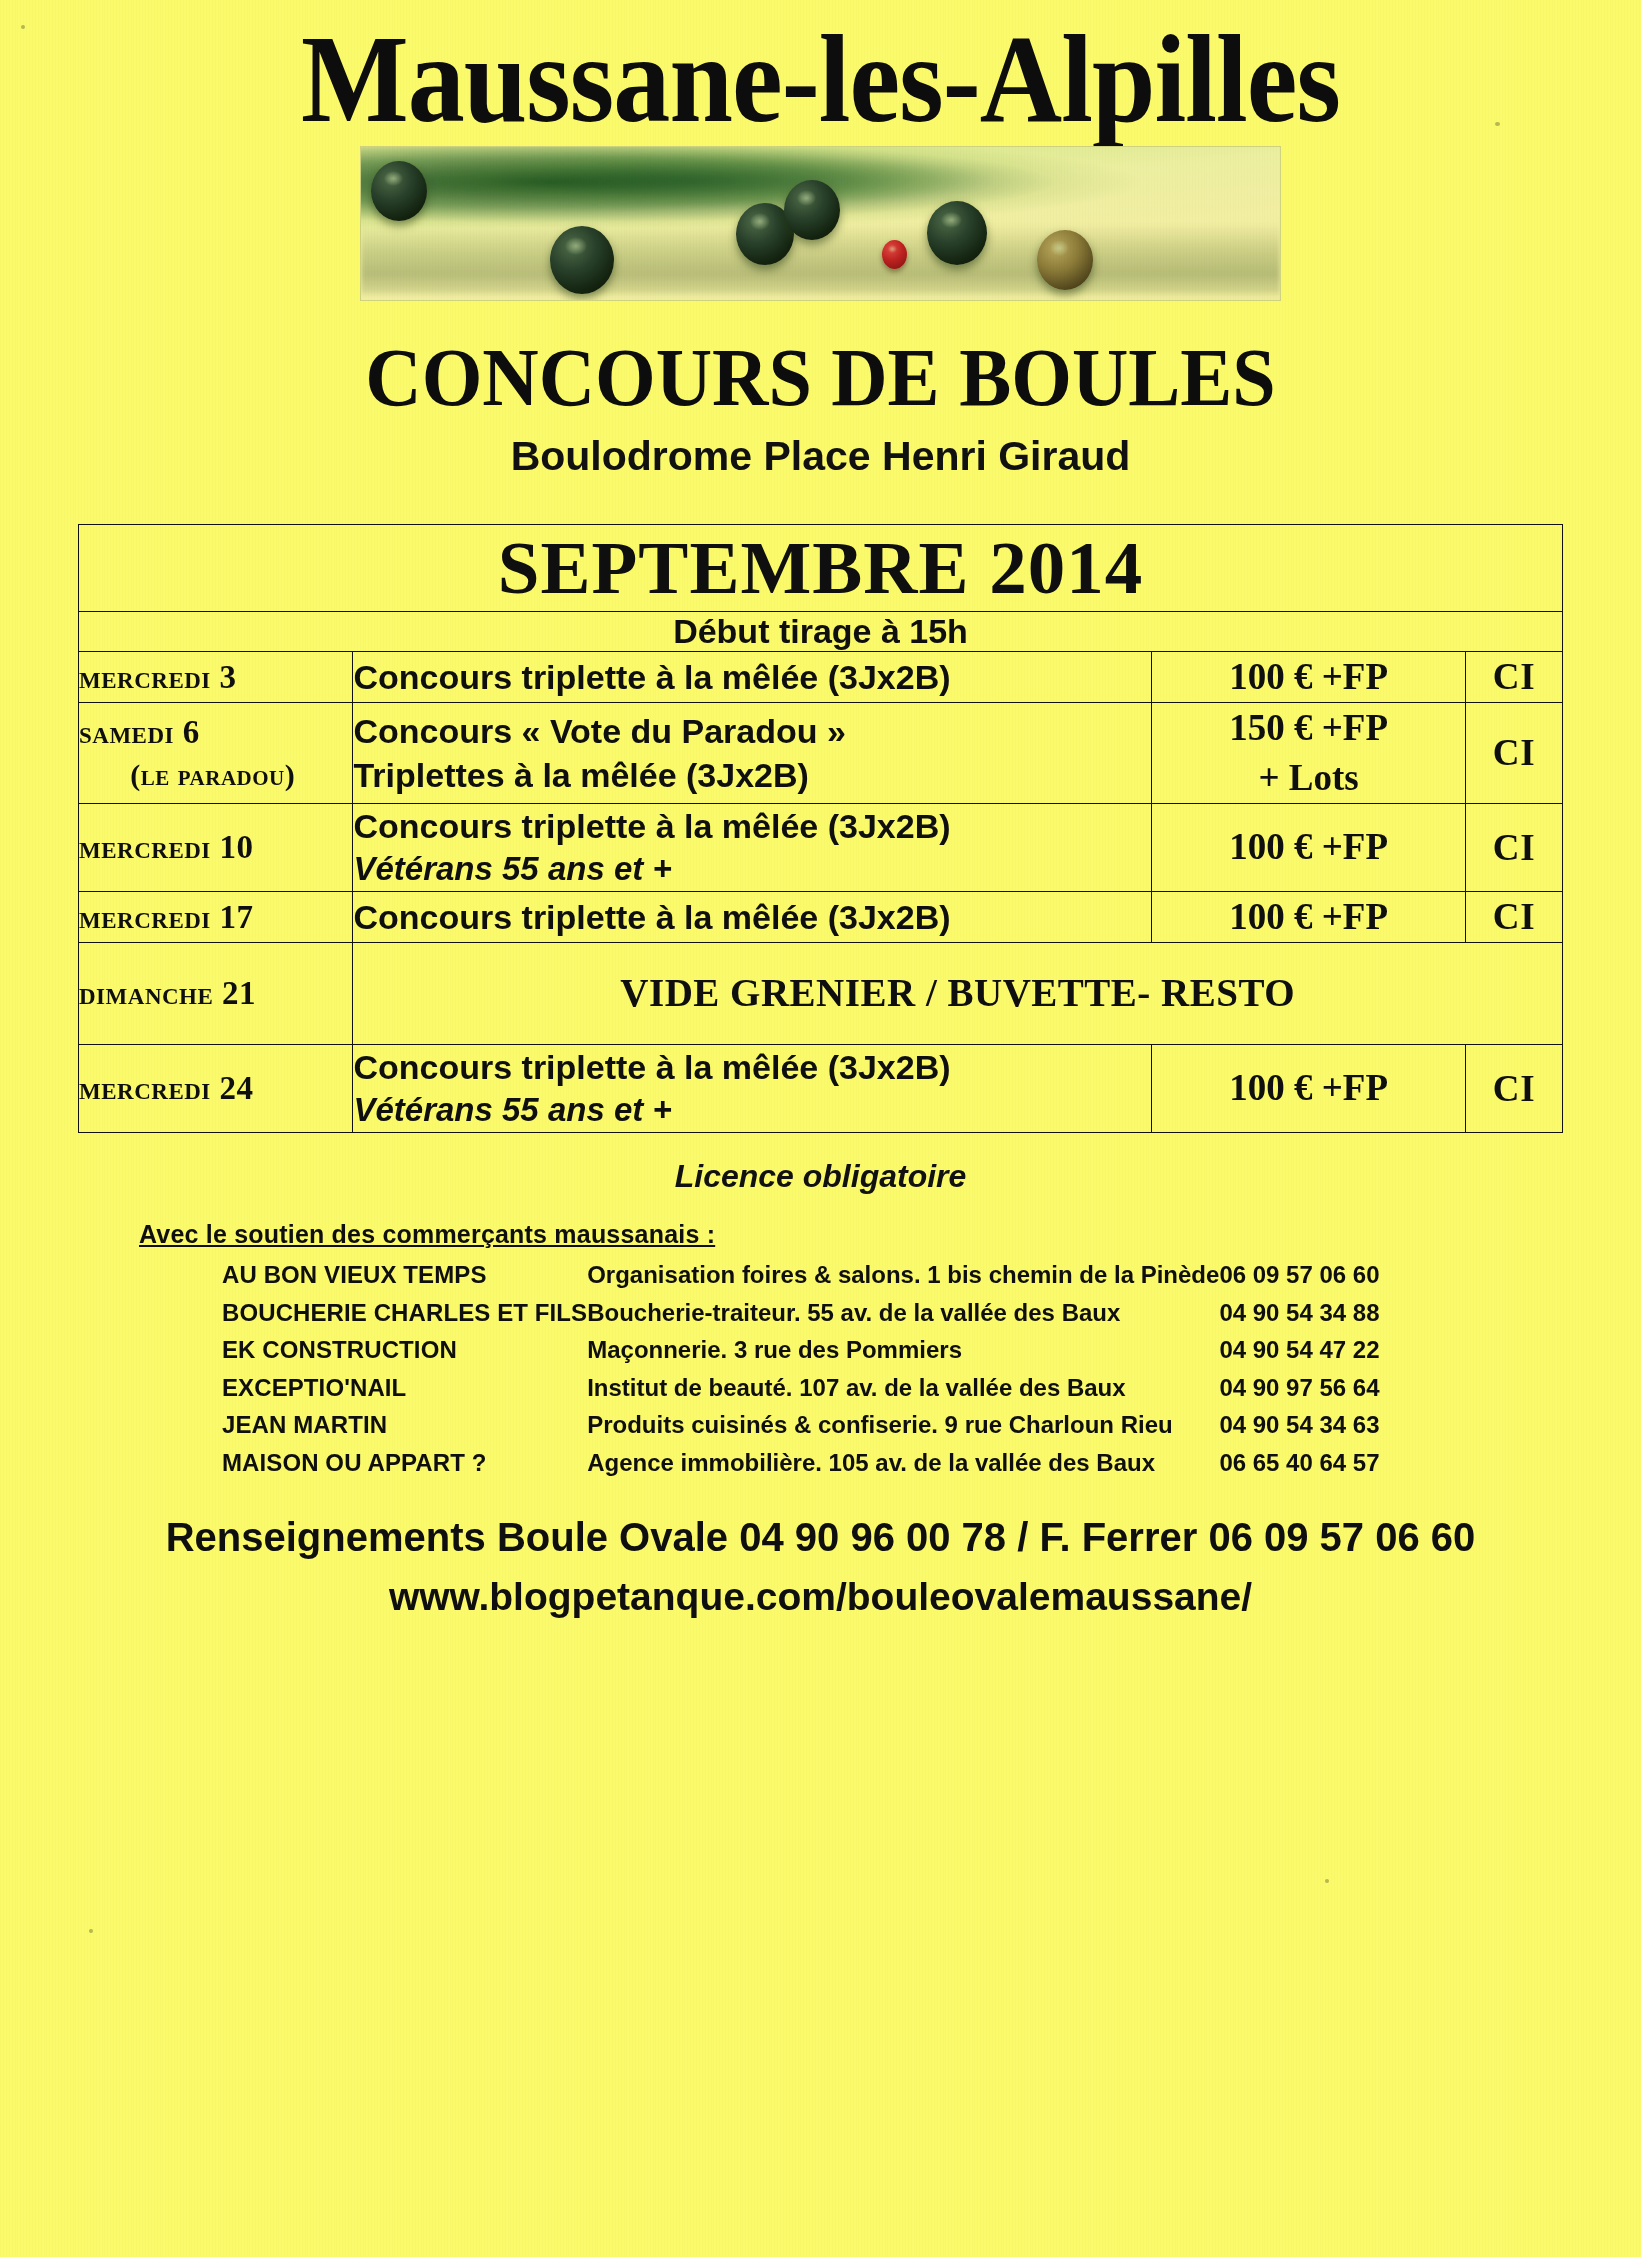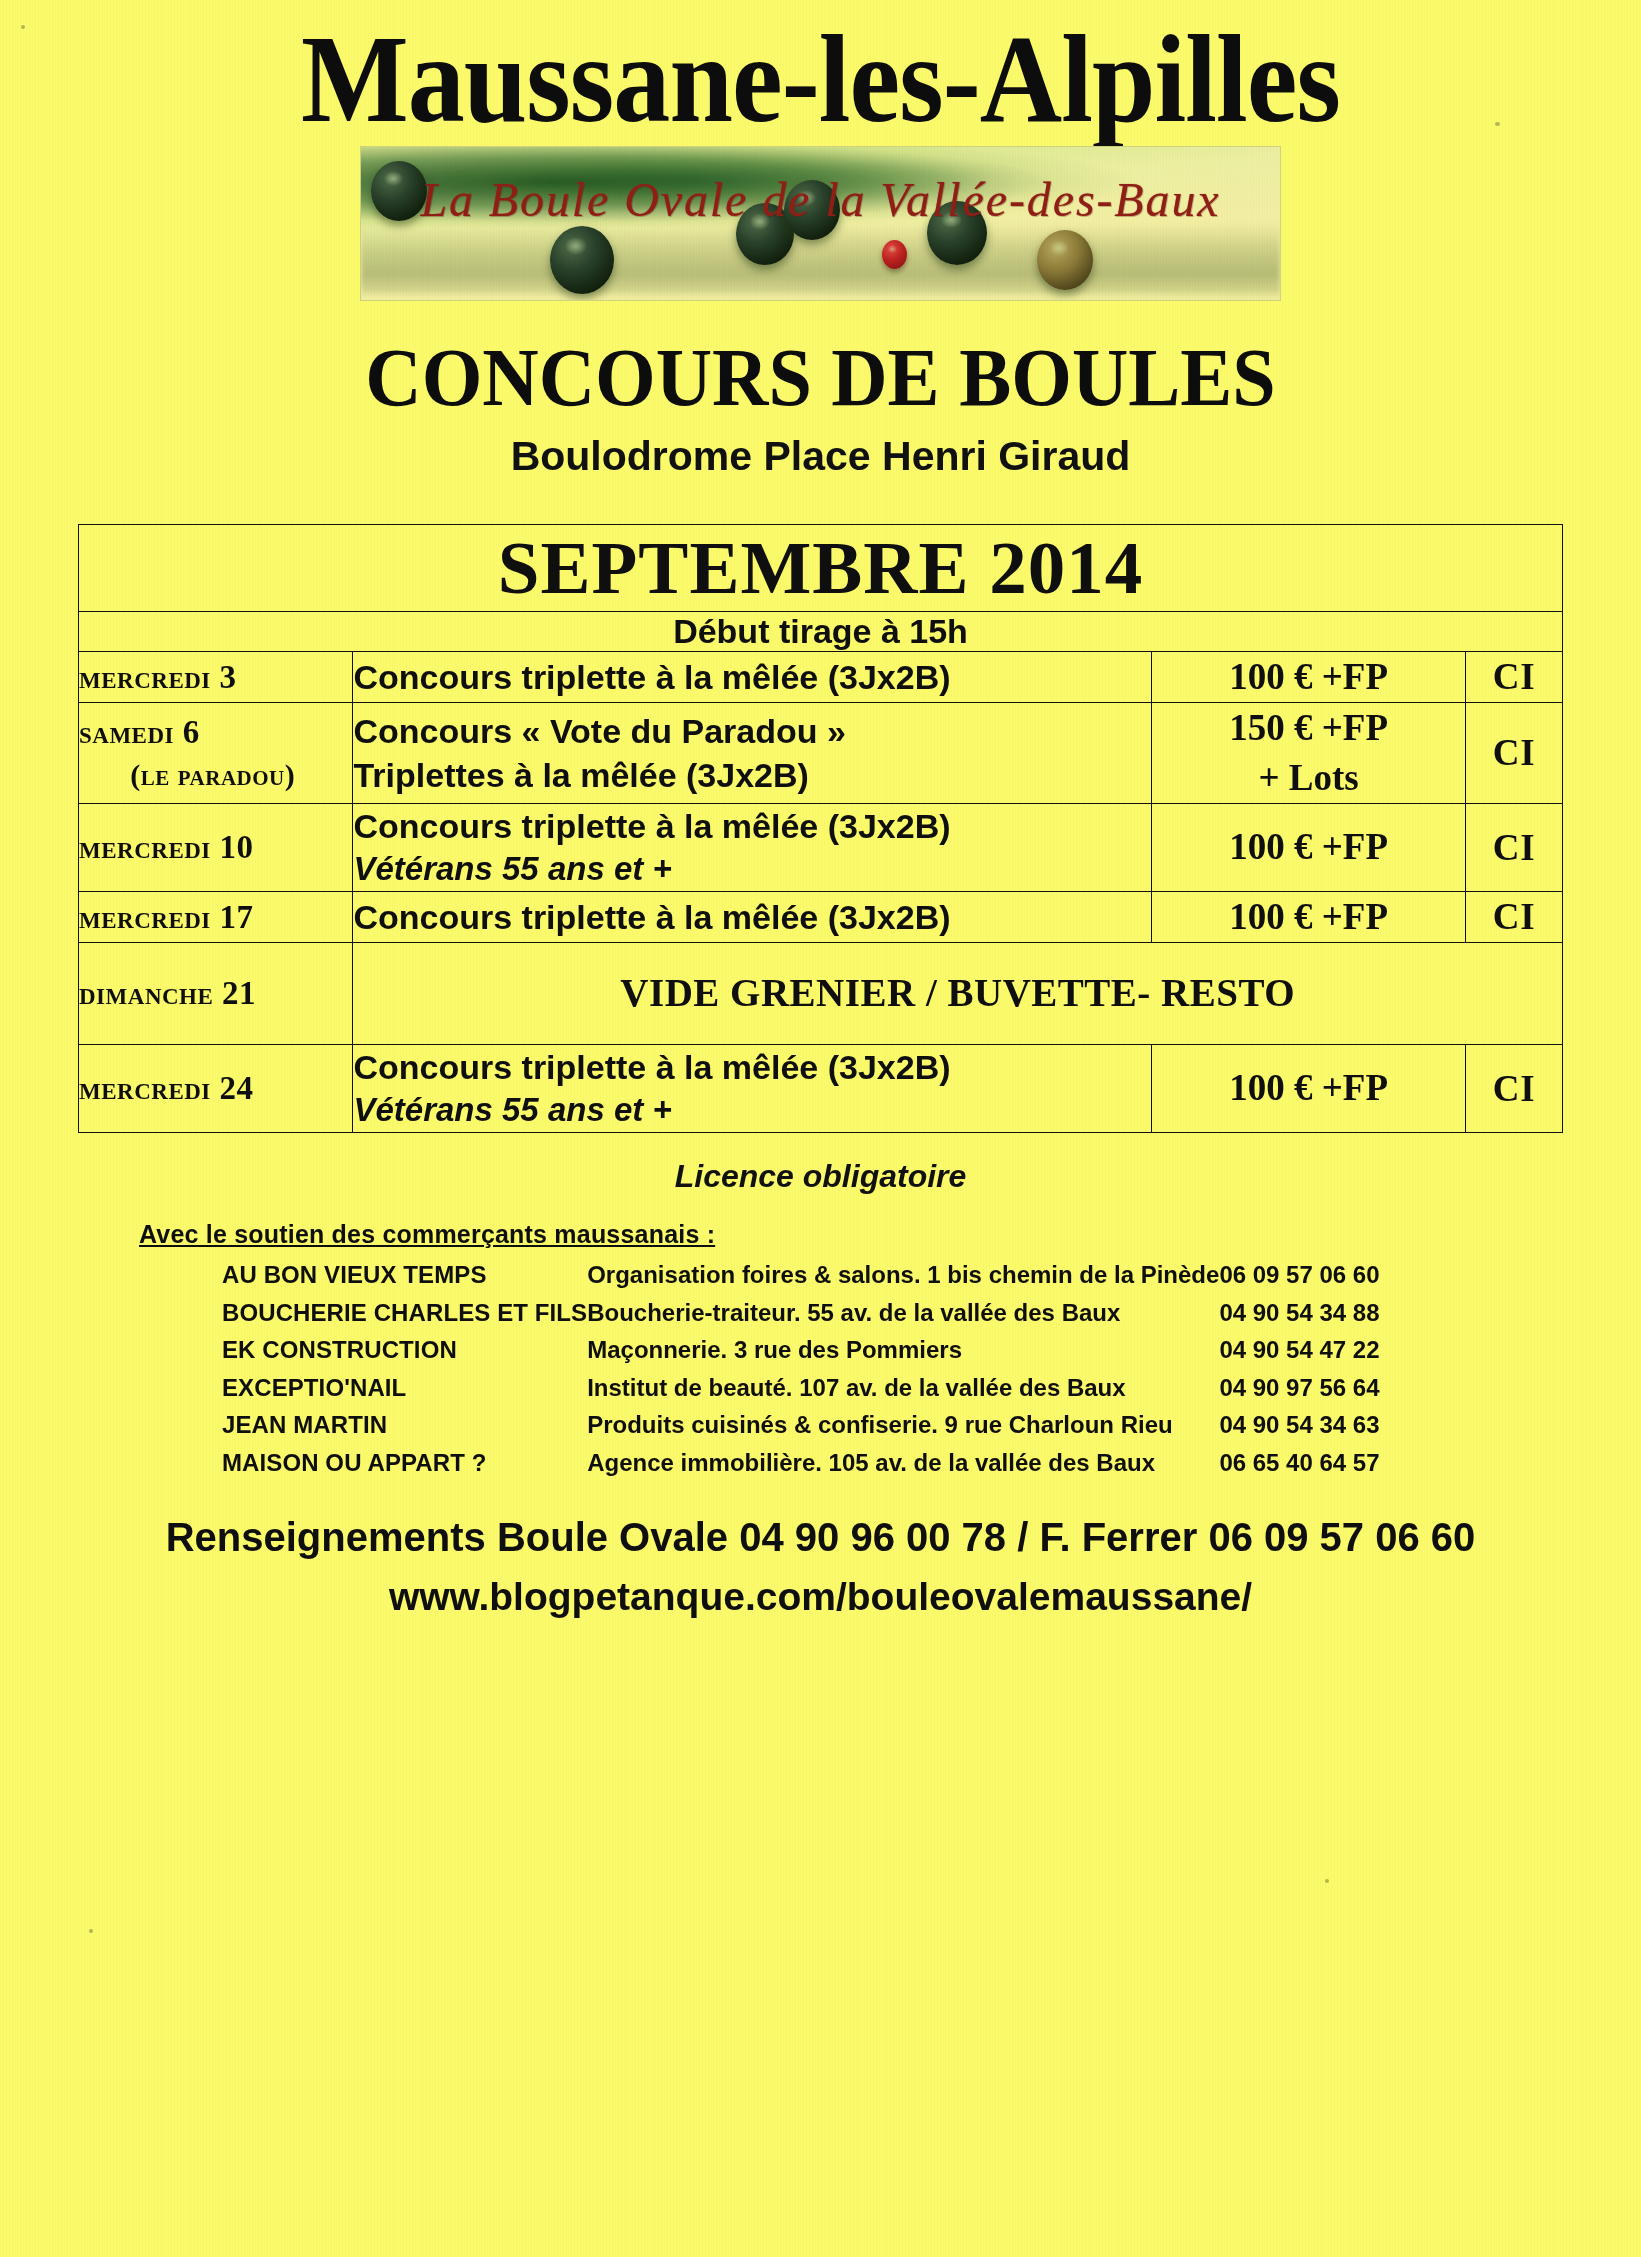--- a/index.html
+++ b/index.html
@@ -317,21 +317,20 @@
     <div class="boule small-jack" style="left:521px; top:93px; width:25px; height:29px;">
         <span class="gloss"></span>
       </div>
     <div class="boule" style="left:566px; top:54px; width:60px; height:64px;">
         <span class="gloss"></span>
       </div>
     <div class="boule brassy" style="left:676px; top:83px; width:56px; height:60px;">
         <span class="gloss"></span>
       </div>
 
-    <div class="banner-script">La Boule Ovale de la Vallée-des-Baux</div>
   </div>
 
   <h2 class="main-heading">CONCOURS DE BOULES</h2>
   <div class="sub-heading">Boulodrome Place Henri Giraud</div>
 
   <div class="sched-wrap">
     <table class="sched">
       <colgroup>
         <col style="width:253px">
         <col style="width:736px">

